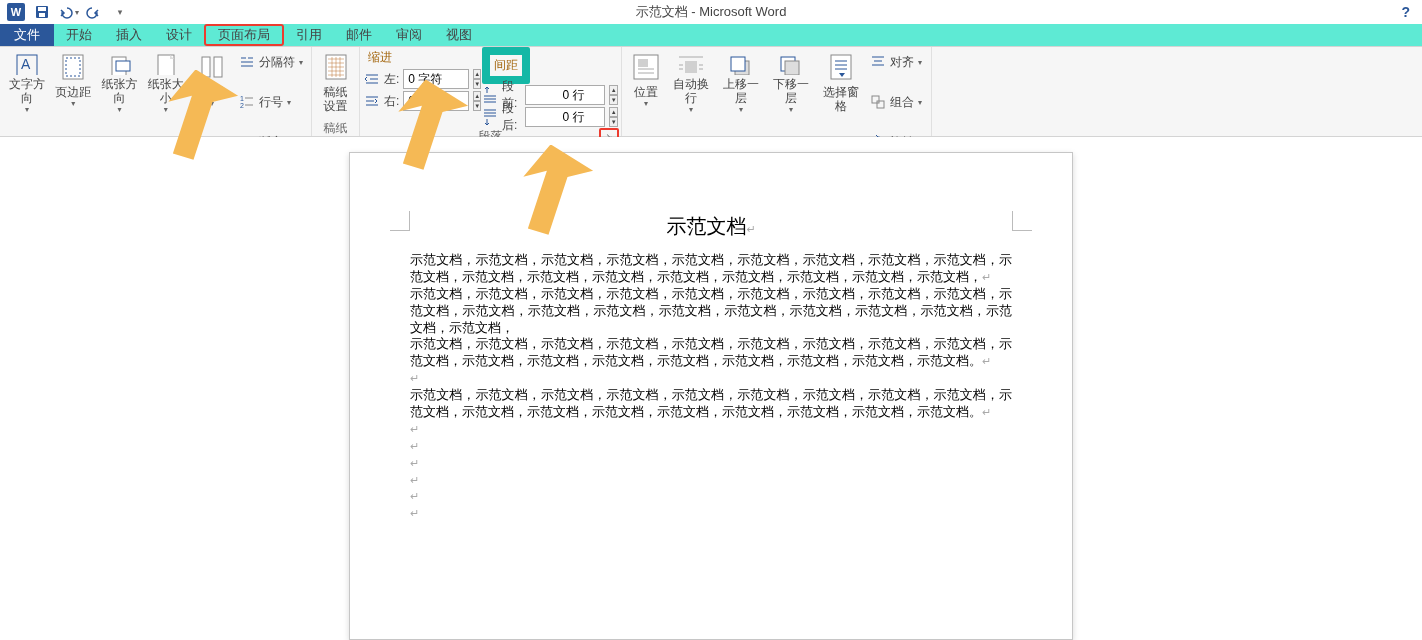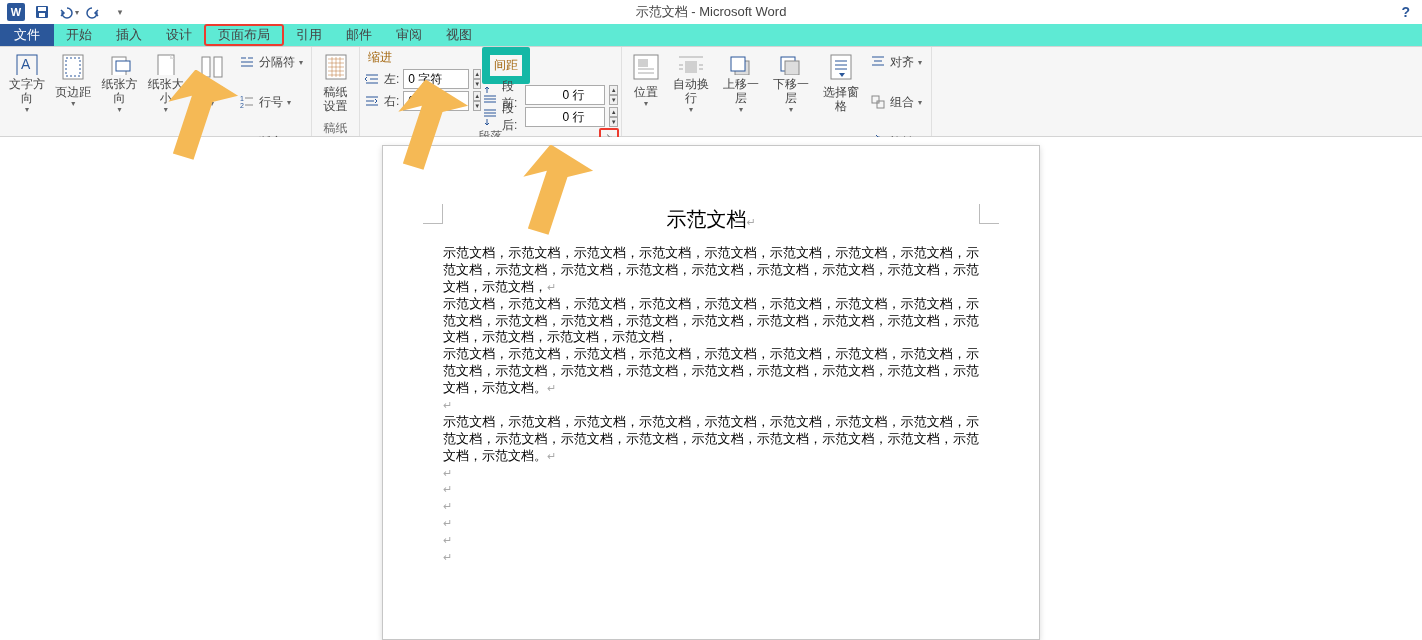--- a/index.html
+++ b/index.html
@@ -40,21 +40,21 @@
 .spin-input-wide { width: 80px; padding-left: 36px; }
 .spin-btns { display: flex; flex-direction: column; width: 12px; height: 20px; }
 .spin-btns span { flex: 1; border: 1px solid #ababab; background: #f0f0f0; font-size: 6px; display: flex; align-items: center; justify-content: center; cursor: pointer; }
 
 .col-stack { display: flex; flex-direction: column; gap: 0px; padding-left: 4px; }
 .sec-header { font-size: 12px; color: #a16207; padding: 2px 4px; }
 .sec-header.highlighted { border: 8px solid #14b8a6; border-radius: 2px; }
 
 
 .doc-area { position: absolute; top: 137px; left: 0; right: 0; bottom: 0; background: #fff; display: flex; justify-content: center; }
-.page { width: 658px; background: #fff; border: 1px solid #c6c6c6; box-shadow: 0 2px 6px rgba(0,0,0,0.15); margin-top: 8px; padding: 60px 60px 20px 60px; position: relative; }
+.page { width: 724px; background: #fff; border: 1px solid #c6c6c6; box-shadow: 0 2px 6px rgba(0,0,0,0.15); margin-top: 15px; padding: 60px 60px 20px 60px; position: relative; }
 .corner { position: absolute; width: 20px; height: 20px; }
 .corner.tl { top: 58px; left: 40px; border-left: 1px solid #bbb; border-top: 1px solid #bbb; transform: rotate(180deg); }
 .corner.tr { top: 58px; right: 40px; border-right: 1px solid #bbb; border-top: 1px solid #bbb; transform: rotate(180deg); }
 .doc-title { text-align: center; font-size: 20px; font-family: "SimSun"; margin-bottom: 12px; }
 .doc-para { font-size: 13px; font-family: "SimSun"; line-height: 1.3; text-align: justify; }
 .pm { color: #aaa; font-size: 11px; }
 
 
 .arrow { position: absolute; z-index: 10; }
 .arrow svg { display: block; }

